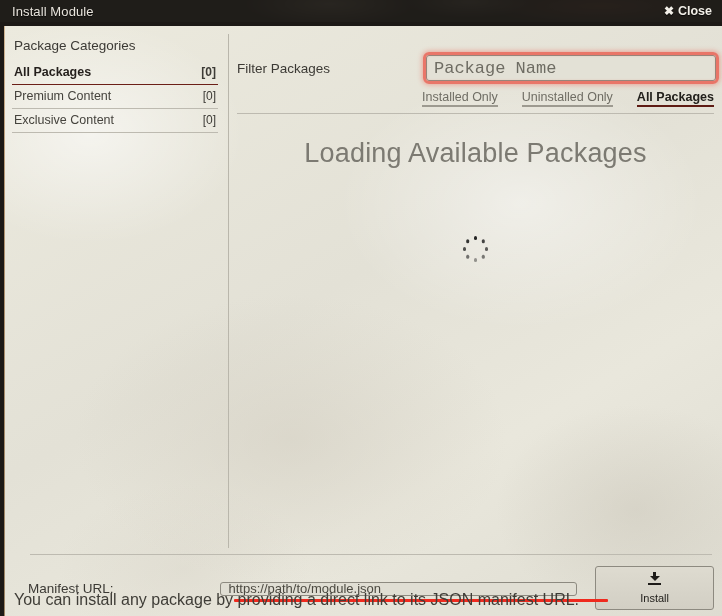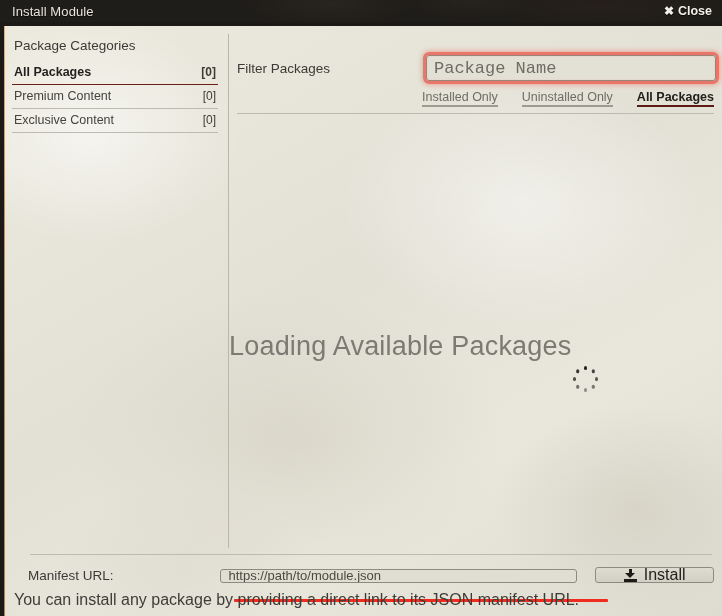--- a/index.html
+++ b/index.html
@@ -219,21 +219,21 @@
     margin: 6px 2px 0 0;
   }
 
   
   .loading-area {
     position: absolute;
     left: 0; right: 0;
     top: 88px;
     bottom: 0;
     display: flex;
-    flex-direction: row;
+    flex-direction: column;
     align-items: center;
     padding-top: 24px;
   }
   .loading-text {
     font-size: 27px;
     color: #7c7a72;
     font-weight: normal;
     letter-spacing: .2px;
     text-align: center;
   }
@@ -290,32 +290,33 @@
     background: #e0ded3;
     border: 1px solid #8d8a80;
     border-radius: 3px;
     outline: none;
   }
   .manifest-input::placeholder { color: #4b4940; opacity: 1; }
 
   .install-btn {
     margin-left: 10px;
     width: 124px;
-    height: 16px;
+    height: 44px;
     display: flex;
     align-items: center;
     justify-content: center;
     gap: 7px;
     font-family: "Liberation Sans", sans-serif;
-    font-size: 16px;
+    font-size: 11px;
     color: #24221e;
     background: linear-gradient(180deg, #dedbd0, #d2cfc4);
     border: 1px solid #8d8a80;
     border-radius: 3px;
     cursor: pointer;
+    flex-direction: column;
   }
   .install-btn .dl-icon {
     display: inline-block;
     width: 13px; height: 13px;
     position: relative;
     flex: 0 0 13px;
   }
   .install-btn .dl-icon .stem {
     position: absolute;
     left: 5px; top: 0;

